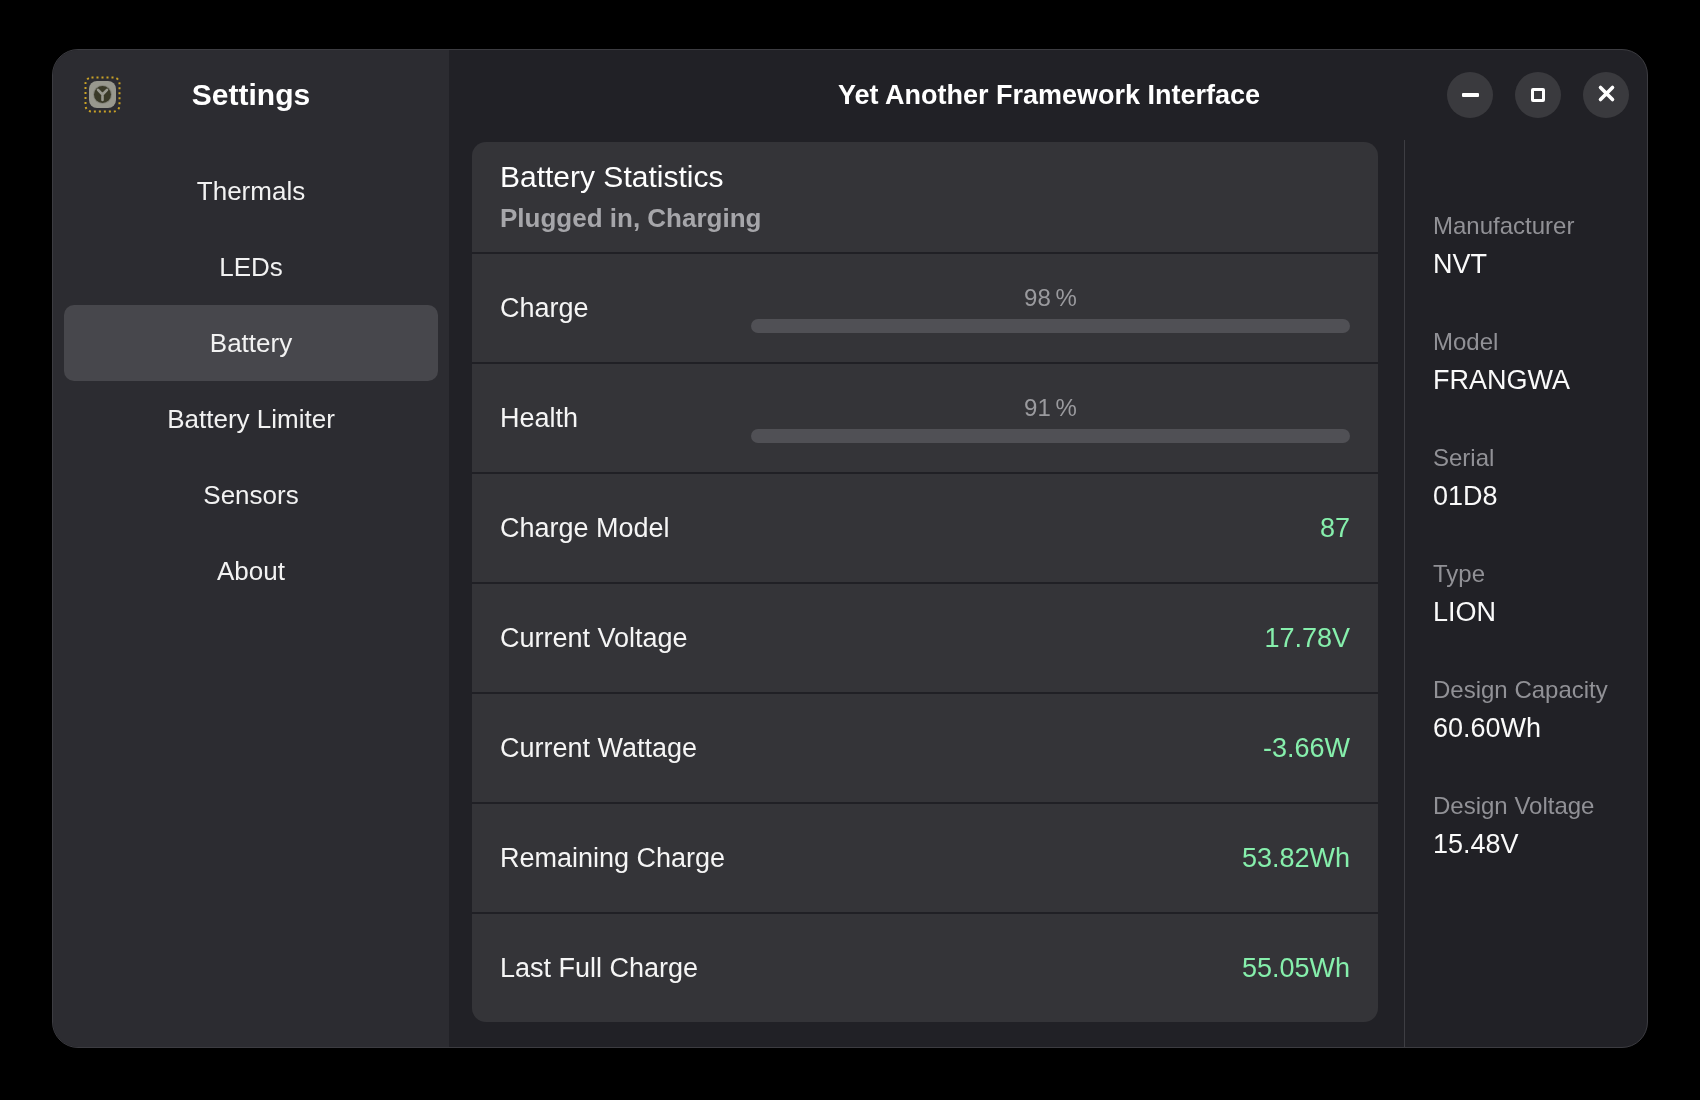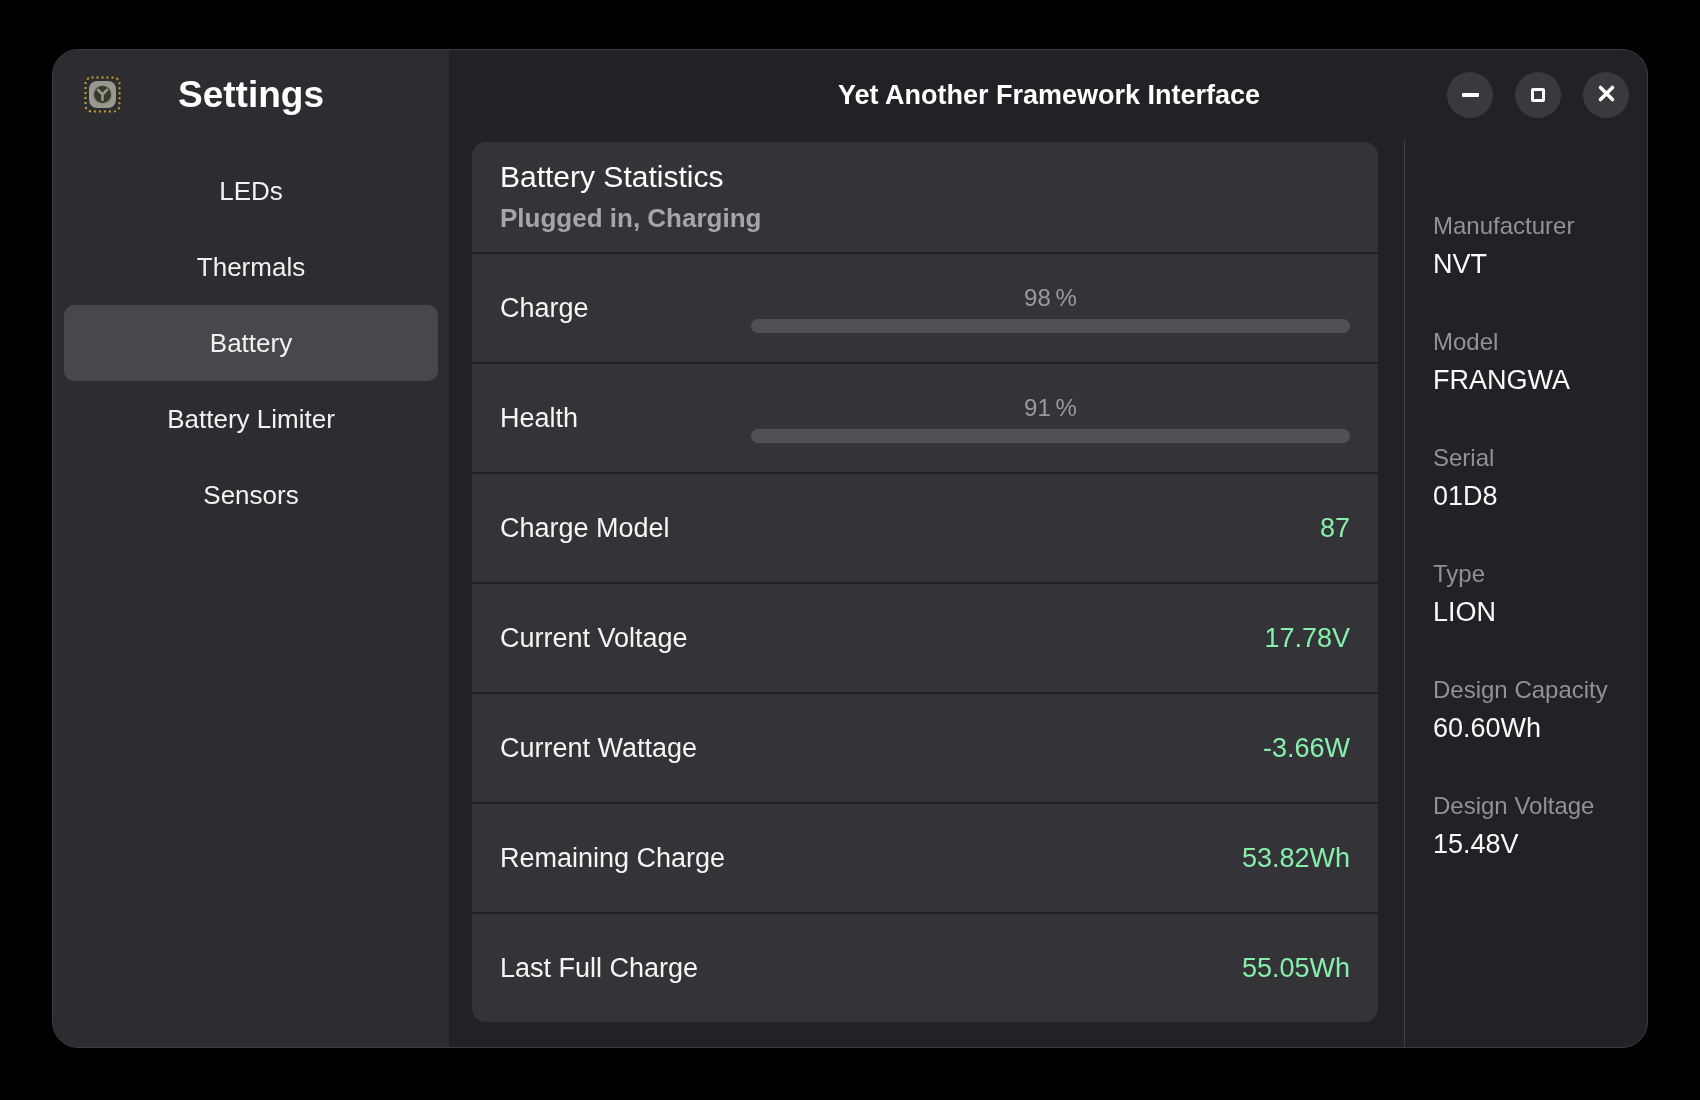--- a/index.html
+++ b/index.html
@@ -6,21 +6,21 @@
   html,body { width:1700px; height:1100px; background:#000; font-family:"Liberation Sans","DejaVu Sans",sans-serif; }
   .window {
     position:absolute; left:52px; top:49px; width:1596px; height:999px;
     border-radius:26px; border:1px solid #3c3c41; overflow:hidden;
     display:flex; background:#212126;
   }
   
   .sidebar { width:396px; background:#2c2c31; flex-shrink:0; display:flex; flex-direction:column; }
   .sidebar-header { height:90px; position:relative; display:flex; align-items:center; justify-content:center; flex-shrink:0; }
   .app-icon { position:absolute; left:31px; top:26px; width:37px; height:37px; }
-  .sidebar-title { font-size:37px; font-weight:700; color:#ffffff; }
+  .sidebar-title { font-size:30px; font-weight:700; color:#ffffff; }
   .nav { padding-top:13px; display:flex; flex-direction:column; }
   .nav-item {
     height:76px; margin:0 11px; display:flex; align-items:center; justify-content:center;
     font-size:26px; color:#f2f2f2; border-radius:14px; cursor:default;
   }
   .nav-item.selected { background:#47474c;border-radius:10px; }
   
   .main { flex:1; display:flex; flex-direction:column; }
   .main-header { height:90px; position:relative; flex-shrink:0; }
   .main-title { position:absolute; left:0; right:0; top:0; bottom:0; display:flex; align-items:center; justify-content:center; font-size:27px; font-weight:700; color:#ffffff; }
@@ -63,25 +63,26 @@
           <rect x="1.5" y="1.5" width="34" height="34" rx="6" fill="none" stroke="#c9a227" stroke-width="2" stroke-dasharray="2 3"></rect>
           <rect x="5" y="5" width="27" height="27" rx="8" fill="#98988e"></rect>
           <rect x="9" y="9" width="19" height="19" rx="9.5" fill="#85857b"></rect>
           <circle cx="18.5" cy="18.5" r="8.5" fill="#3a3a28"></circle>
           <path d="M18.5 18.5 L18.5 24 M18.5 18.5 L14 13.8 M18.5 18.5 L23 13.8" stroke="#98988e" stroke-width="2.6" fill="none" stroke-linecap="round"></path>
         </svg>
       </span>
       <span class="sidebar-title">Settings</span>
     </div>
     <div class="nav">
+      <div class="nav-item">Thermals</div>
       <div class="nav-item">LEDs</div>
-      <div class="nav-item">Thermals</div>
       <div class="nav-item selected">Battery</div>
       <div class="nav-item">Battery Limiter</div>
       <div class="nav-item">Sensors</div>
+      <div class="nav-item">About</div>
     </div>
   </div>
 
   <div class="main">
     <div class="main-header">
       <div class="main-title">Yet Another Framework Interface</div>
       <div class="win-controls">
         <button class="win-btn">
           <span class="glyph-min"></span>
         </button>

